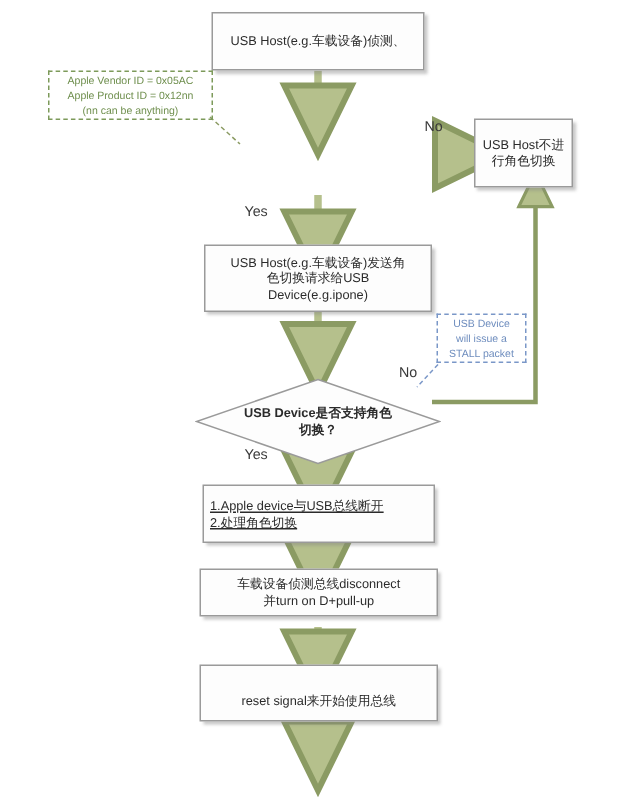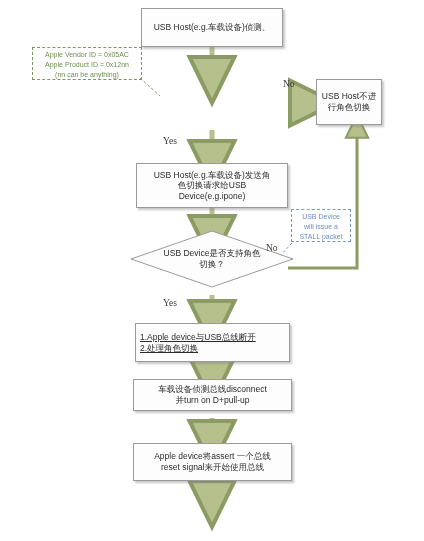--- a/index.html
+++ b/index.html
@@ -70,21 +70,21 @@
     font-size: 8.5px;
     color: #2b2b2b;
     line-height: 1.3;
     padding: 0 16px;
     box-sizing: border-box;
   }
   .edge-label {
     position: absolute;
     font-size: 9.5px;
     color: #3a3a3a;
-    font-family: Liberation Serif, serif;
+    font-family: Liberation Sans, sans-serif;
   }
   .note {
     position: absolute;
     box-sizing: border-box;
     border: 1px dashed;
     text-align: center;
     line-height: 1.45;
     padding: 2px 3px;
     background: transparent;
   }
@@ -180,21 +180,21 @@
   </div>
 
   <div class="note note-blue" style="left:291px; top:209px; width:60px; height:33px;">
     <div>
       <span>USB Device</span><br>
       <span>will issue a</span><br>
       <span>STALL packet</span>
     </div>
   </div>
 
-  <div class="diamond-wrap" style="left:130px; top:230px; width:164px; height:58px;">
+  <div class="diamond-wrap" style="left:130px; top:252px; width:164px; height:58px;font-weight:bold;">
     <svg width="164" height="58" viewBox="0 0 164 58" xmlns="http://www.w3.org/2000/svg">
       <polygon points="82,1 163,29 82,57 1,29" fill="#fdfdfd" stroke="#9a9a9a" stroke-width="1"></polygon>
     </svg>
     <div class="diamond-label">
       <div>
         <span>USB Device是否支持角色</span><br>
         <span>切换？</span>
       </div>
     </div>
   </div>
@@ -212,20 +212,20 @@
 
   <div class="node proc" style="left:133px; top:379px; width:159px; height:32px;">
     <div class="inner">
       <span>车载设备侦测总线disconnect</span><br>
       <span>并turn on D+pull-up</span>
     </div>
   </div>
 
   <div class="node proc" style="left:133px; top:443px; width:159px; height:38px;">
     <div class="inner">
-      <span>Apple device将assert 一个总线</span><br>
+      <br>
       <span>reset signal来开始使用总线</span>
     </div>
   </div>
 
 
 
 </div>
 
 </body></html>

